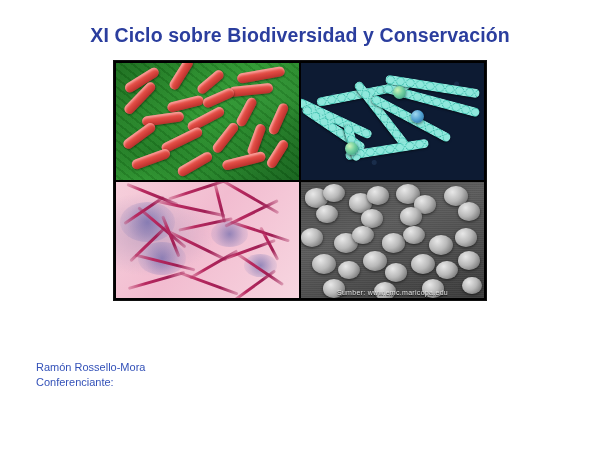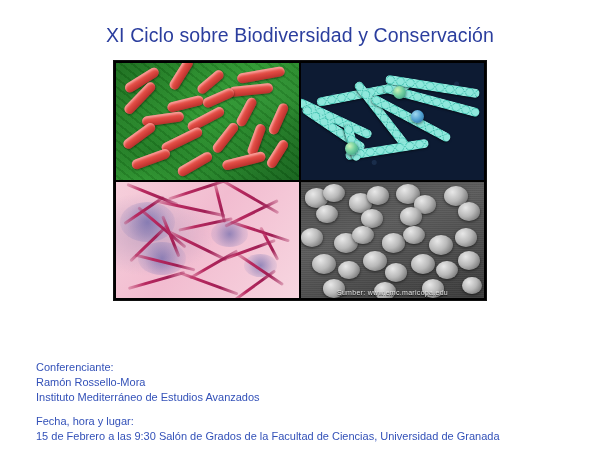--- a/index.html
+++ b/index.html
@@ -24,21 +24,21 @@
   }
 
   
   .slide-title {
     position: absolute;
     top: 25px;
     left: 0;
     width: 600px;
     text-align: center;
     font-size: 19.5px;
-    font-weight: normal;
+    font-weight: bold;
     color: #2b3e9e;
     letter-spacing: 0.1px;
     line-height: 1.1;
   }
 
   
   .collage {
     position: absolute;
     left: 113px;
     top: 60px;
@@ -307,23 +307,18 @@
       <div class="coccus" style="left:66%; top:84%; width:12%; height:16%;"></div>
       <div class="coccus" style="left:88%; top:82%; width:11%; height:15%;"></div>
 
       <div class="sem-caption">Sumber: www.emc.maricopa.edu</div>
     </div>
 
   </div>
 
 
   <div class="detail-block block-speaker">
+    <span class="detail-line">Ramón Rossello-Mora</span>
     <span class="detail-line">Conferenciante:</span>
-    <span class="detail-line">Ramón Rossello-Mora</span>
-    <span class="detail-line">Instituto Mediterráneo de Estudios Avanzados</span>
   </div>
 
-  <div class="detail-block block-when">
-    <span class="detail-line">Fecha, hora y lugar:</span>
-    <span class="detail-line">15 de Febrero a las 9:30 Salón de Grados de la Facultad de Ciencias, Universidad de Granada</span>
-  </div>
 
 </div>
 
 </body></html>

